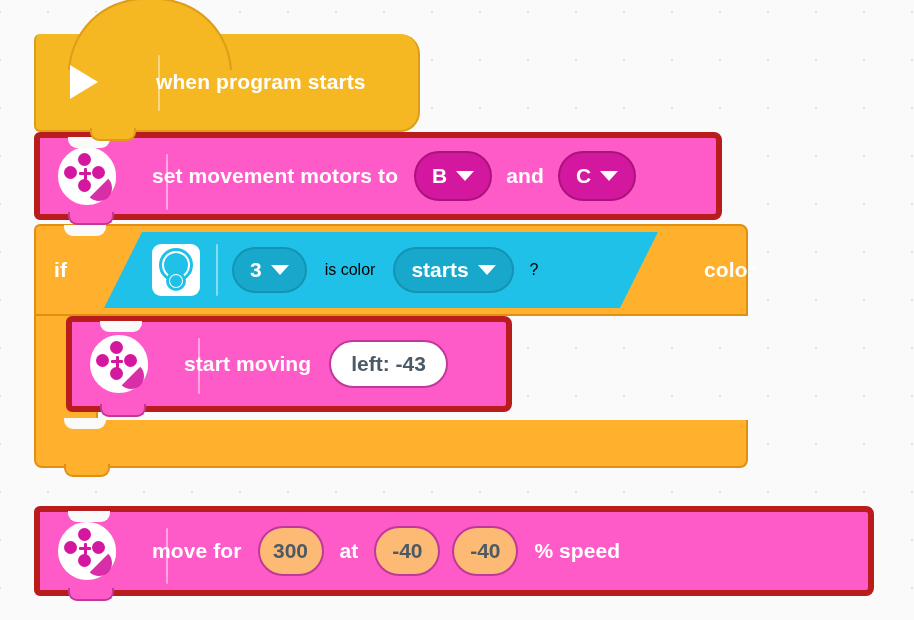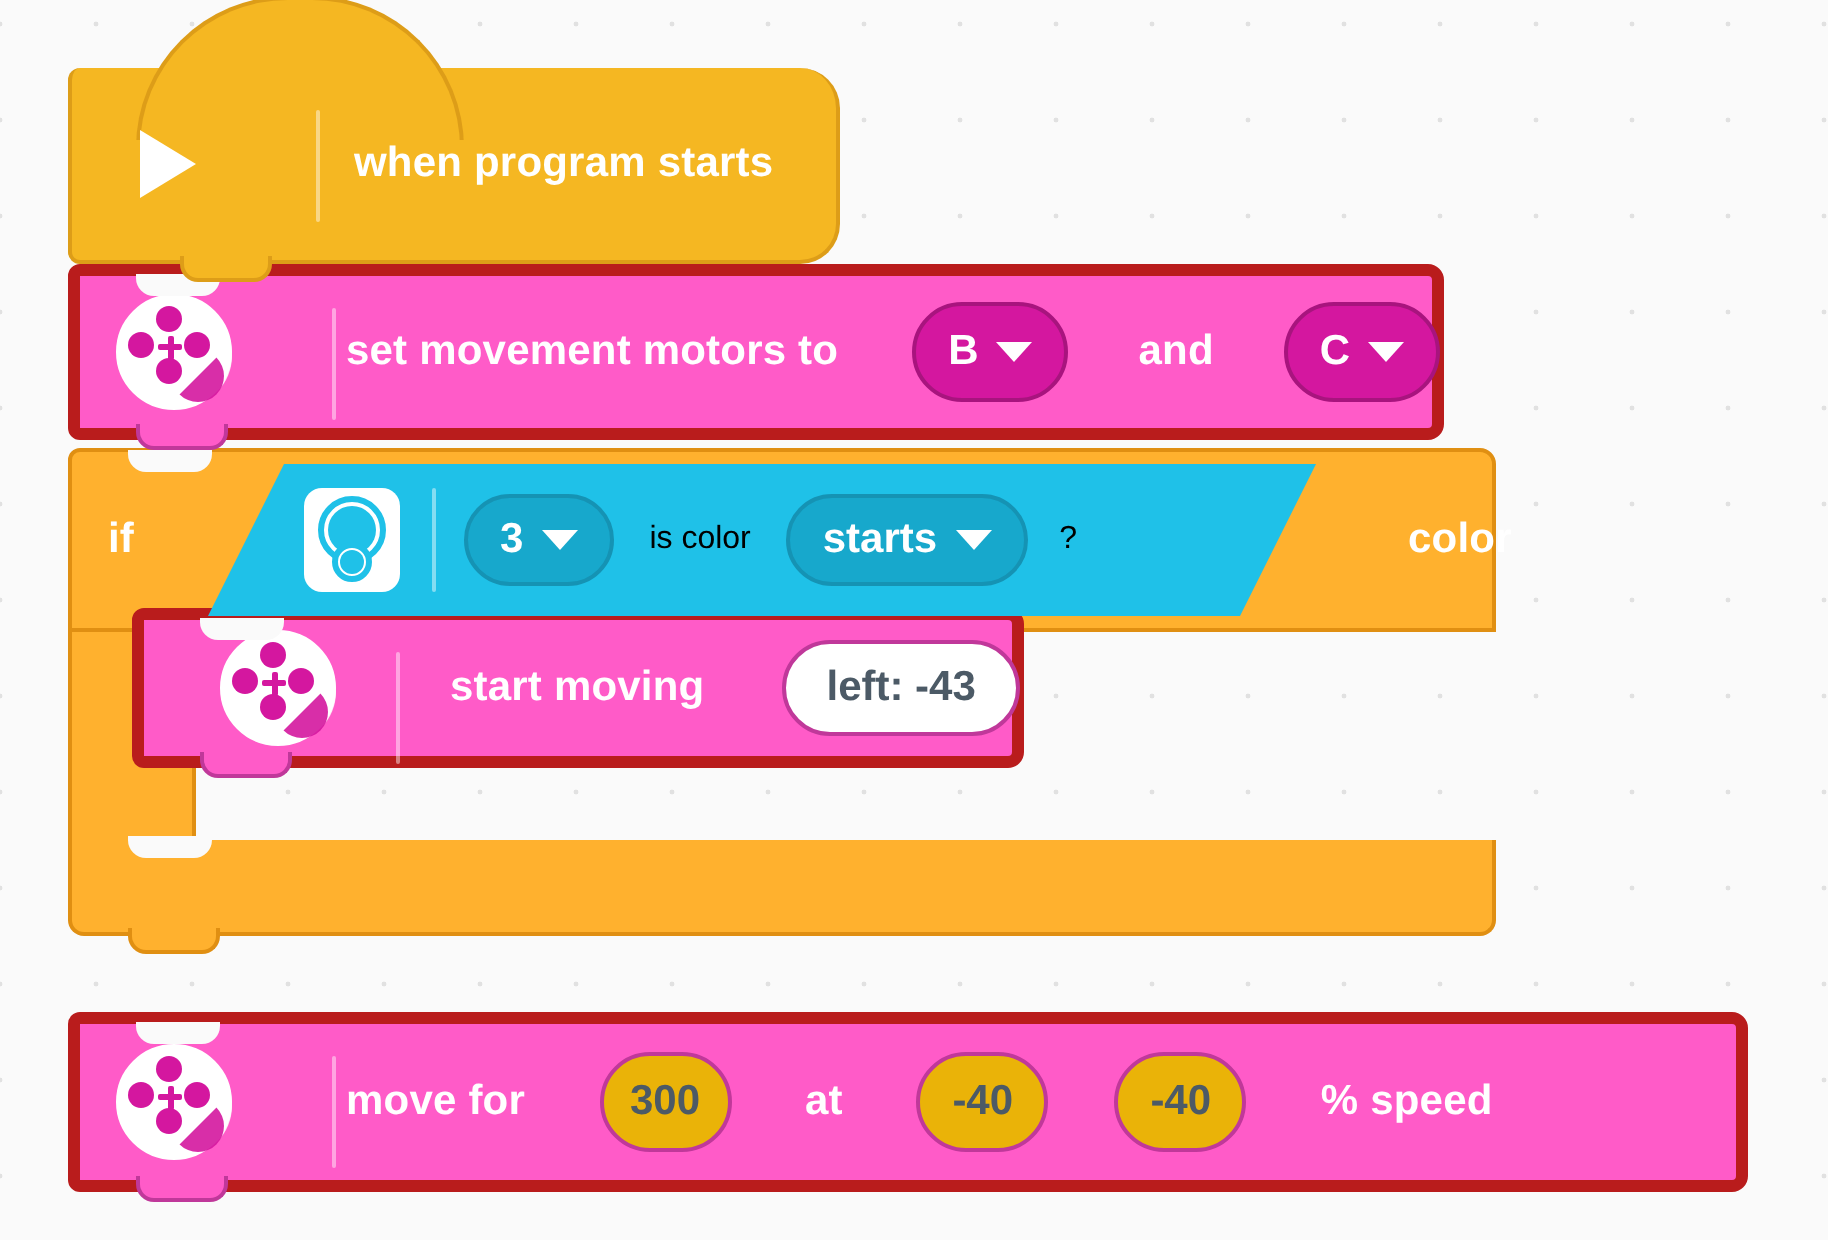--- a/index.html
+++ b/index.html
@@ -21,21 +21,20 @@
   #canvas{position:absolute;inset:0;}
 
   
   .blk{
     position:absolute;
     box-sizing:border-box;
     display:flex;align-items:center;
     font-weight:bold;
     color:#ffffff;
     white-space:nowrap;
-    gap:21px;
   }
   .blk .lbl{font-size:21px;letter-spacing:.1px;}
 
   
   .notch{
     position:absolute;left:28px;top:-1px;
     width:42px;height:11px;
     border-bottom-left-radius:9px;border-bottom-right-radius:9px;
     background:#fafafa;
     z-index:3;pointer-events:none;
@@ -122,24 +121,23 @@
   .hex{
     width:100%;height:100%;
     background:#1fc1e8;
     clip-path:polygon(38px 0, 100% 0, calc(100% - 38px) 100%, 0 100%);
     display:flex;align-items:center;
     position:relative;
   }
 
   
   #b-start{
-    left:66px;top:304px;width:446px;height:80px;
+    left:66px;top:316px;width:446px;height:96px;
     border-radius:6px 8px 8px 6px;
     z-index:5;
-    padding-left:20px;
   }
 
   
   #b-move{
     left:34px;top:466px;width:840px;height:90px;
     border-radius:6px 8px 8px 6px;
     z-index:5;
     margin-top:40px;
   }
 
@@ -158,21 +156,21 @@
     background:#17a8cc;border:2px solid #1593b4;
     color:#ffffff;border-radius:26px;
     height:46px;padding:0 16px;gap:9px;
   }
   .pill-white{
     background:#ffffff;border:2px solid #c0389a;
     color:#4c5a66;border-radius:26px;
     height:48px;padding:0 20px;
   }
   .pill-round{
-    background:#eab308;border:2px solid #c0389a;
+    background:#fdba74;border:2px solid #c0389a;
     color:#4c5a66;border-radius:26px;
     height:50px;min-width:66px;padding:0 12px;
   }
   .pill-rect{
     background:#ff5bc8;border:2px solid #c0389a;
     color:#ffffff;border-radius:8px;
     height:58px;padding:0 16px;gap:10px;
   }
   .caret{
     width:0;height:0;

